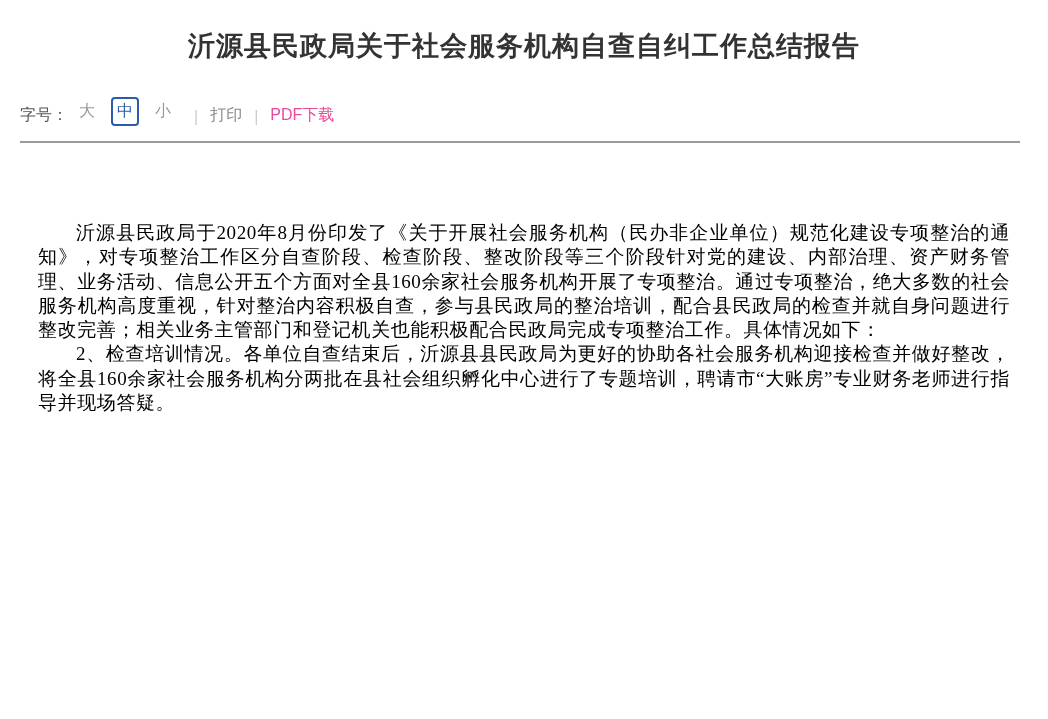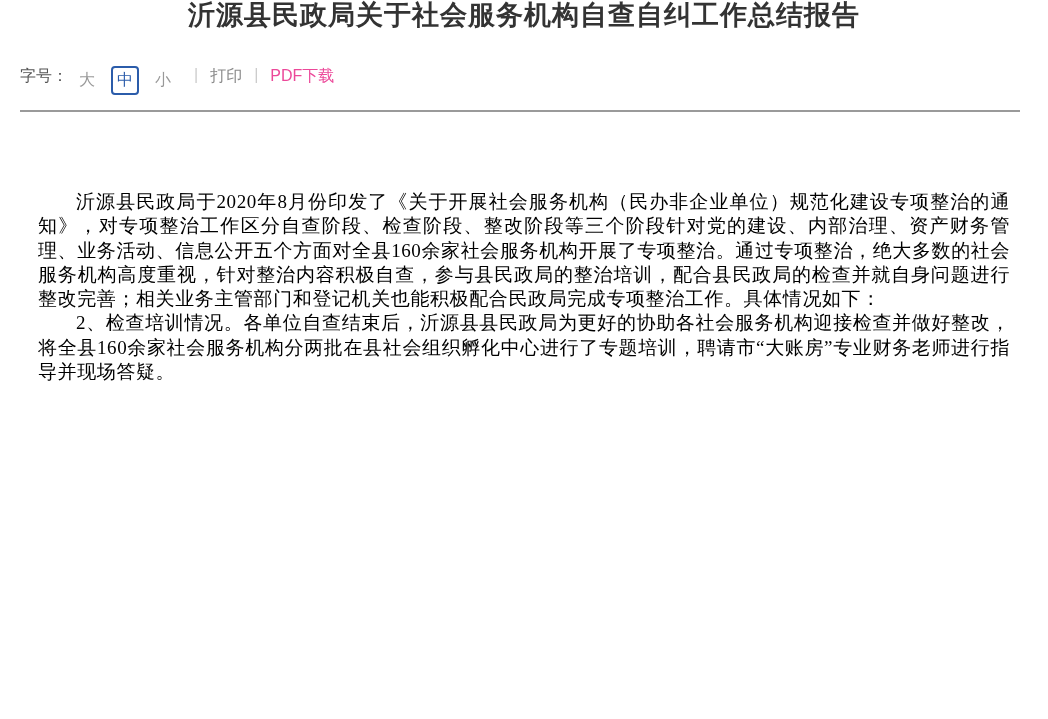--- a/index.html
+++ b/index.html
@@ -5,20 +5,21 @@
   * { margin: 0; padding: 0; box-sizing: border-box; }
   html, body {
     width: 1048px; height: 719px;
     background: #ffffff;
     overflow: hidden;
     font-family: "Liberation Sans", "DejaVu Sans", sans-serif;
   }
   .page { width: 1048px; height: 719px; position: relative; background: #fff; }
 
   .page-title {
+    padding-top: 31px;
     text-align: center;
     font-size: 27px;
     line-height: 31px;
     font-weight: bold;
     color: #333333;
     letter-spacing: 1px;
   }
 
   .meta-row {
     margin: 36px 26px 0 20px;
@@ -26,21 +27,21 @@
     justify-content: space-between;
     align-items: center;
     height: 26px;
   }
   .publish-date {
     color: #999999;
     font-size: 15px;
   }
   .toolbar {
     display: flex;
-    align-items: flex-start;
+    align-items: flex-end;
     font-size: 16px;
   }
   .fs-label { color: #555555; }
   .fs-btn {
     color: #999999;
     margin: 0 5px;
     cursor: pointer;
     padding: 2px 4px;
     border: 2px solid transparent;
   }

